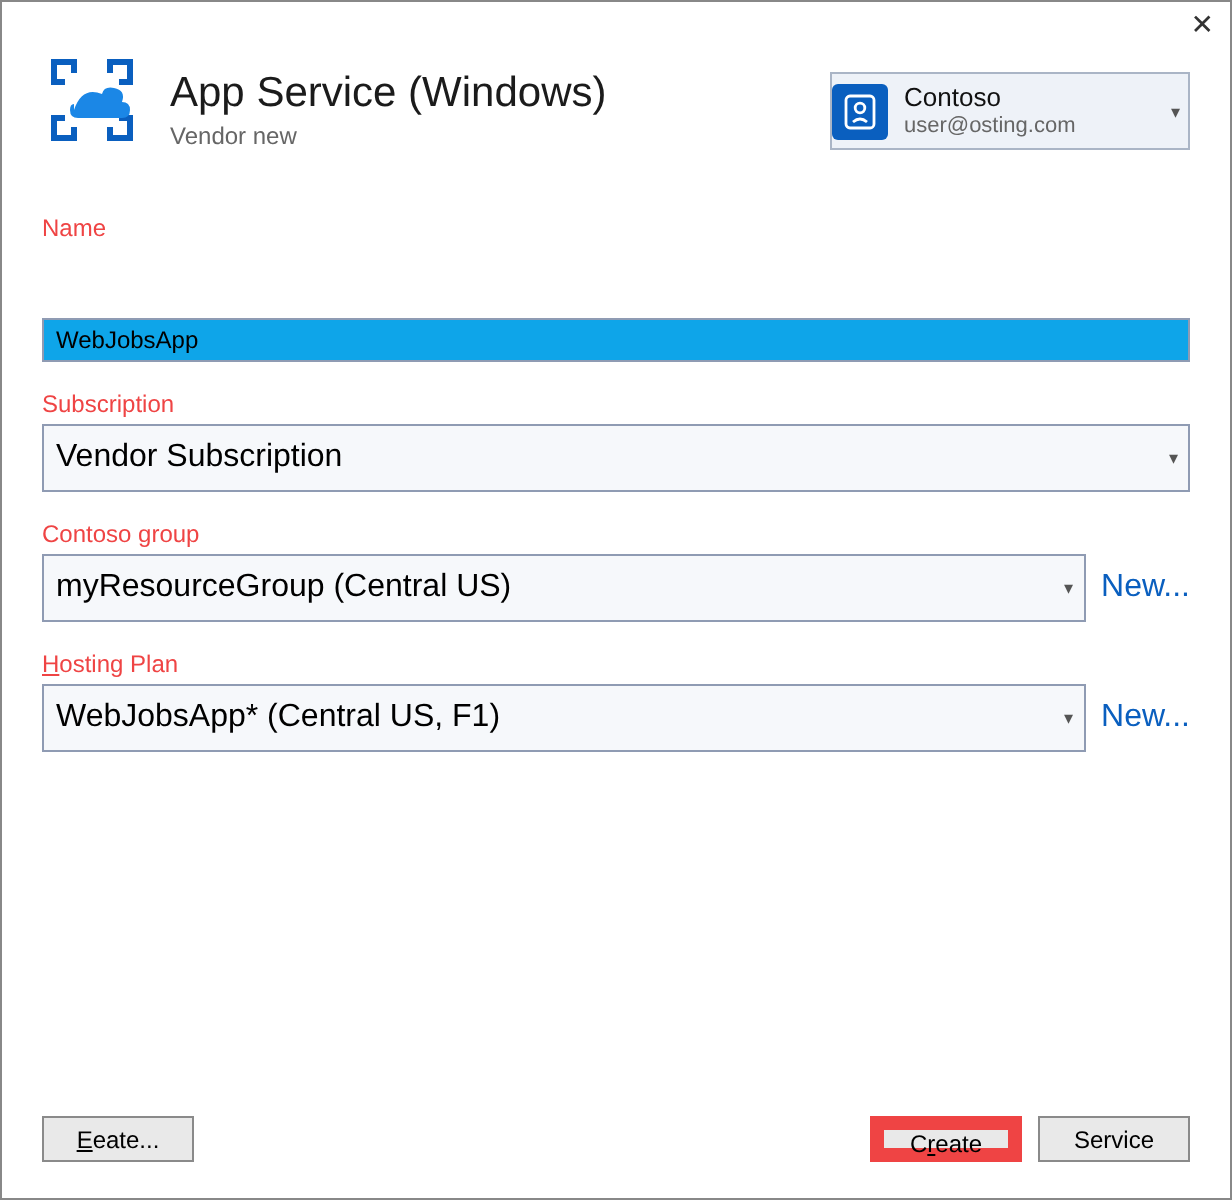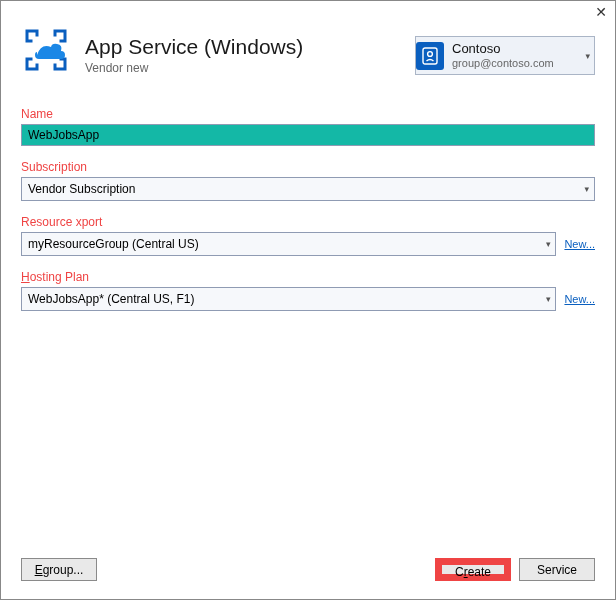--- a/index.html
+++ b/index.html
@@ -75,56 +75,56 @@
   .field-label { font-size: 12px; color: #ef4444; margin-bottom: 3px; display: block; }
   .underline { text-decoration: underline; }
 
   .row { display: flex; align-items: center; gap: 8px; }
   .row .combo, .row .textinput { flex: 1; }
 
   .textinput {
     width: 100%;
     height: 22px;
     border: 1px solid #8f9bb3;
-    background: #14b8a6;
+    background: #0ea5e9;
     padding: 2px 6px;
     font-size: 12px;
     font-family: inherit;
     outline: none;
+    margin-top: 35px;
   }
   .combo {
     position: relative;
     width: 100%;
   }
   .combo select, .combo .combo-box {
     width: 100%;
-    height: 24px;
+    height: 34px;
     border: 1px solid #8f9bb3;
     background: #f6f8fb;
     padding: 2px 32px 2px 6px;
-    font-size: 12px;
+    font-size: 16px;
     font-family: inherit;
     appearance: none;
     -webkit-appearance: none;
     outline: none;
   }
   .combo::after {
     content: "▾";
     position: absolute;
     right: 6px;
     top: 50%;
     transform: translateY(-50%);
     font-size: 9px;
     color: #555;
     pointer-events: none;
   }
   .link-new {
     color: #0a5fbf;
-    text-decoration: underline;
-    font-size: 11px;
+    font-size: 16px;
     white-space: nowrap;
     cursor: pointer;
   }
 
   .footer {
     display: flex;
     align-items: center;
     padding: 14px 20px 18px 20px;
   }
   .footer .spacer { flex: 1; }
@@ -168,42 +168,42 @@
     <div class="account">
       <div class="acct-icon">
         <svg width="16" height="18" viewBox="0 0 16 18">
           <rect x="1" y="1" width="14" height="16" rx="2" fill="none" stroke="#fff" stroke-width="1.4"></rect>
           <circle cx="8" cy="7" r="2.4" fill="none" stroke="#fff" stroke-width="1.4"></circle>
           <path d="M4.5 14 q3.5 -3 7 0" fill="none" stroke="#fff" stroke-width="1.4"></path>
         </svg>
       </div>
       <div class="acct-text">
         <div class="acct-name">Contoso</div>
-        <div class="acct-email">group@contoso.com</div>
+        <div class="acct-email">user@osting.com</div>
       </div>
       <div class="acct-caret">▾</div>
     </div>
   </div>
 
   <div class="form">
 
     <div class="field">
       <label class="field-label">Name</label>
       <input class="textinput" type="text" value="WebJobsApp" style="">
     </div>
 
     <div class="field">
       <label class="field-label">Subscription</label>
       <div class="combo">
         <input class="combo-box" type="text" readonly="" value="Vendor Subscription" style="">
       </div>
     </div>
 
     <div class="field">
-      <label class="field-label">Resource xport</label>
+      <label class="field-label">Contoso group</label>
       <div class="row">
         <div class="combo">
           <input class="combo-box" type="text" readonly="" value="myResourceGroup (Central US)" style="">
         </div>
         <span class="link-new">New...</span>
       </div>
     </div>
 
     <div class="field">
       <label class="field-label"><span class="underline">H</span><span>osting Plan</span></label>
@@ -211,19 +211,19 @@
         <div class="combo">
           <input class="combo-box" type="text" readonly="" value="WebJobsApp* (Central US, F1)" style="">
         </div>
         <span class="link-new">New...</span>
       </div>
     </div>
 
   </div>
 
   <div class="footer">
-    <button class="btn"><span class="underline">E</span><span>group...</span></button>
+    <button class="btn"><span class="underline">E</span><span>eate...</span></button>
     <div class="spacer"></div>
     <button class="btn primary"><span>C</span><span class="underline">r</span><span>eate</span></button>
     <button class="btn">Service</button>
   </div>
 
 </div>
 
 </body></html>

